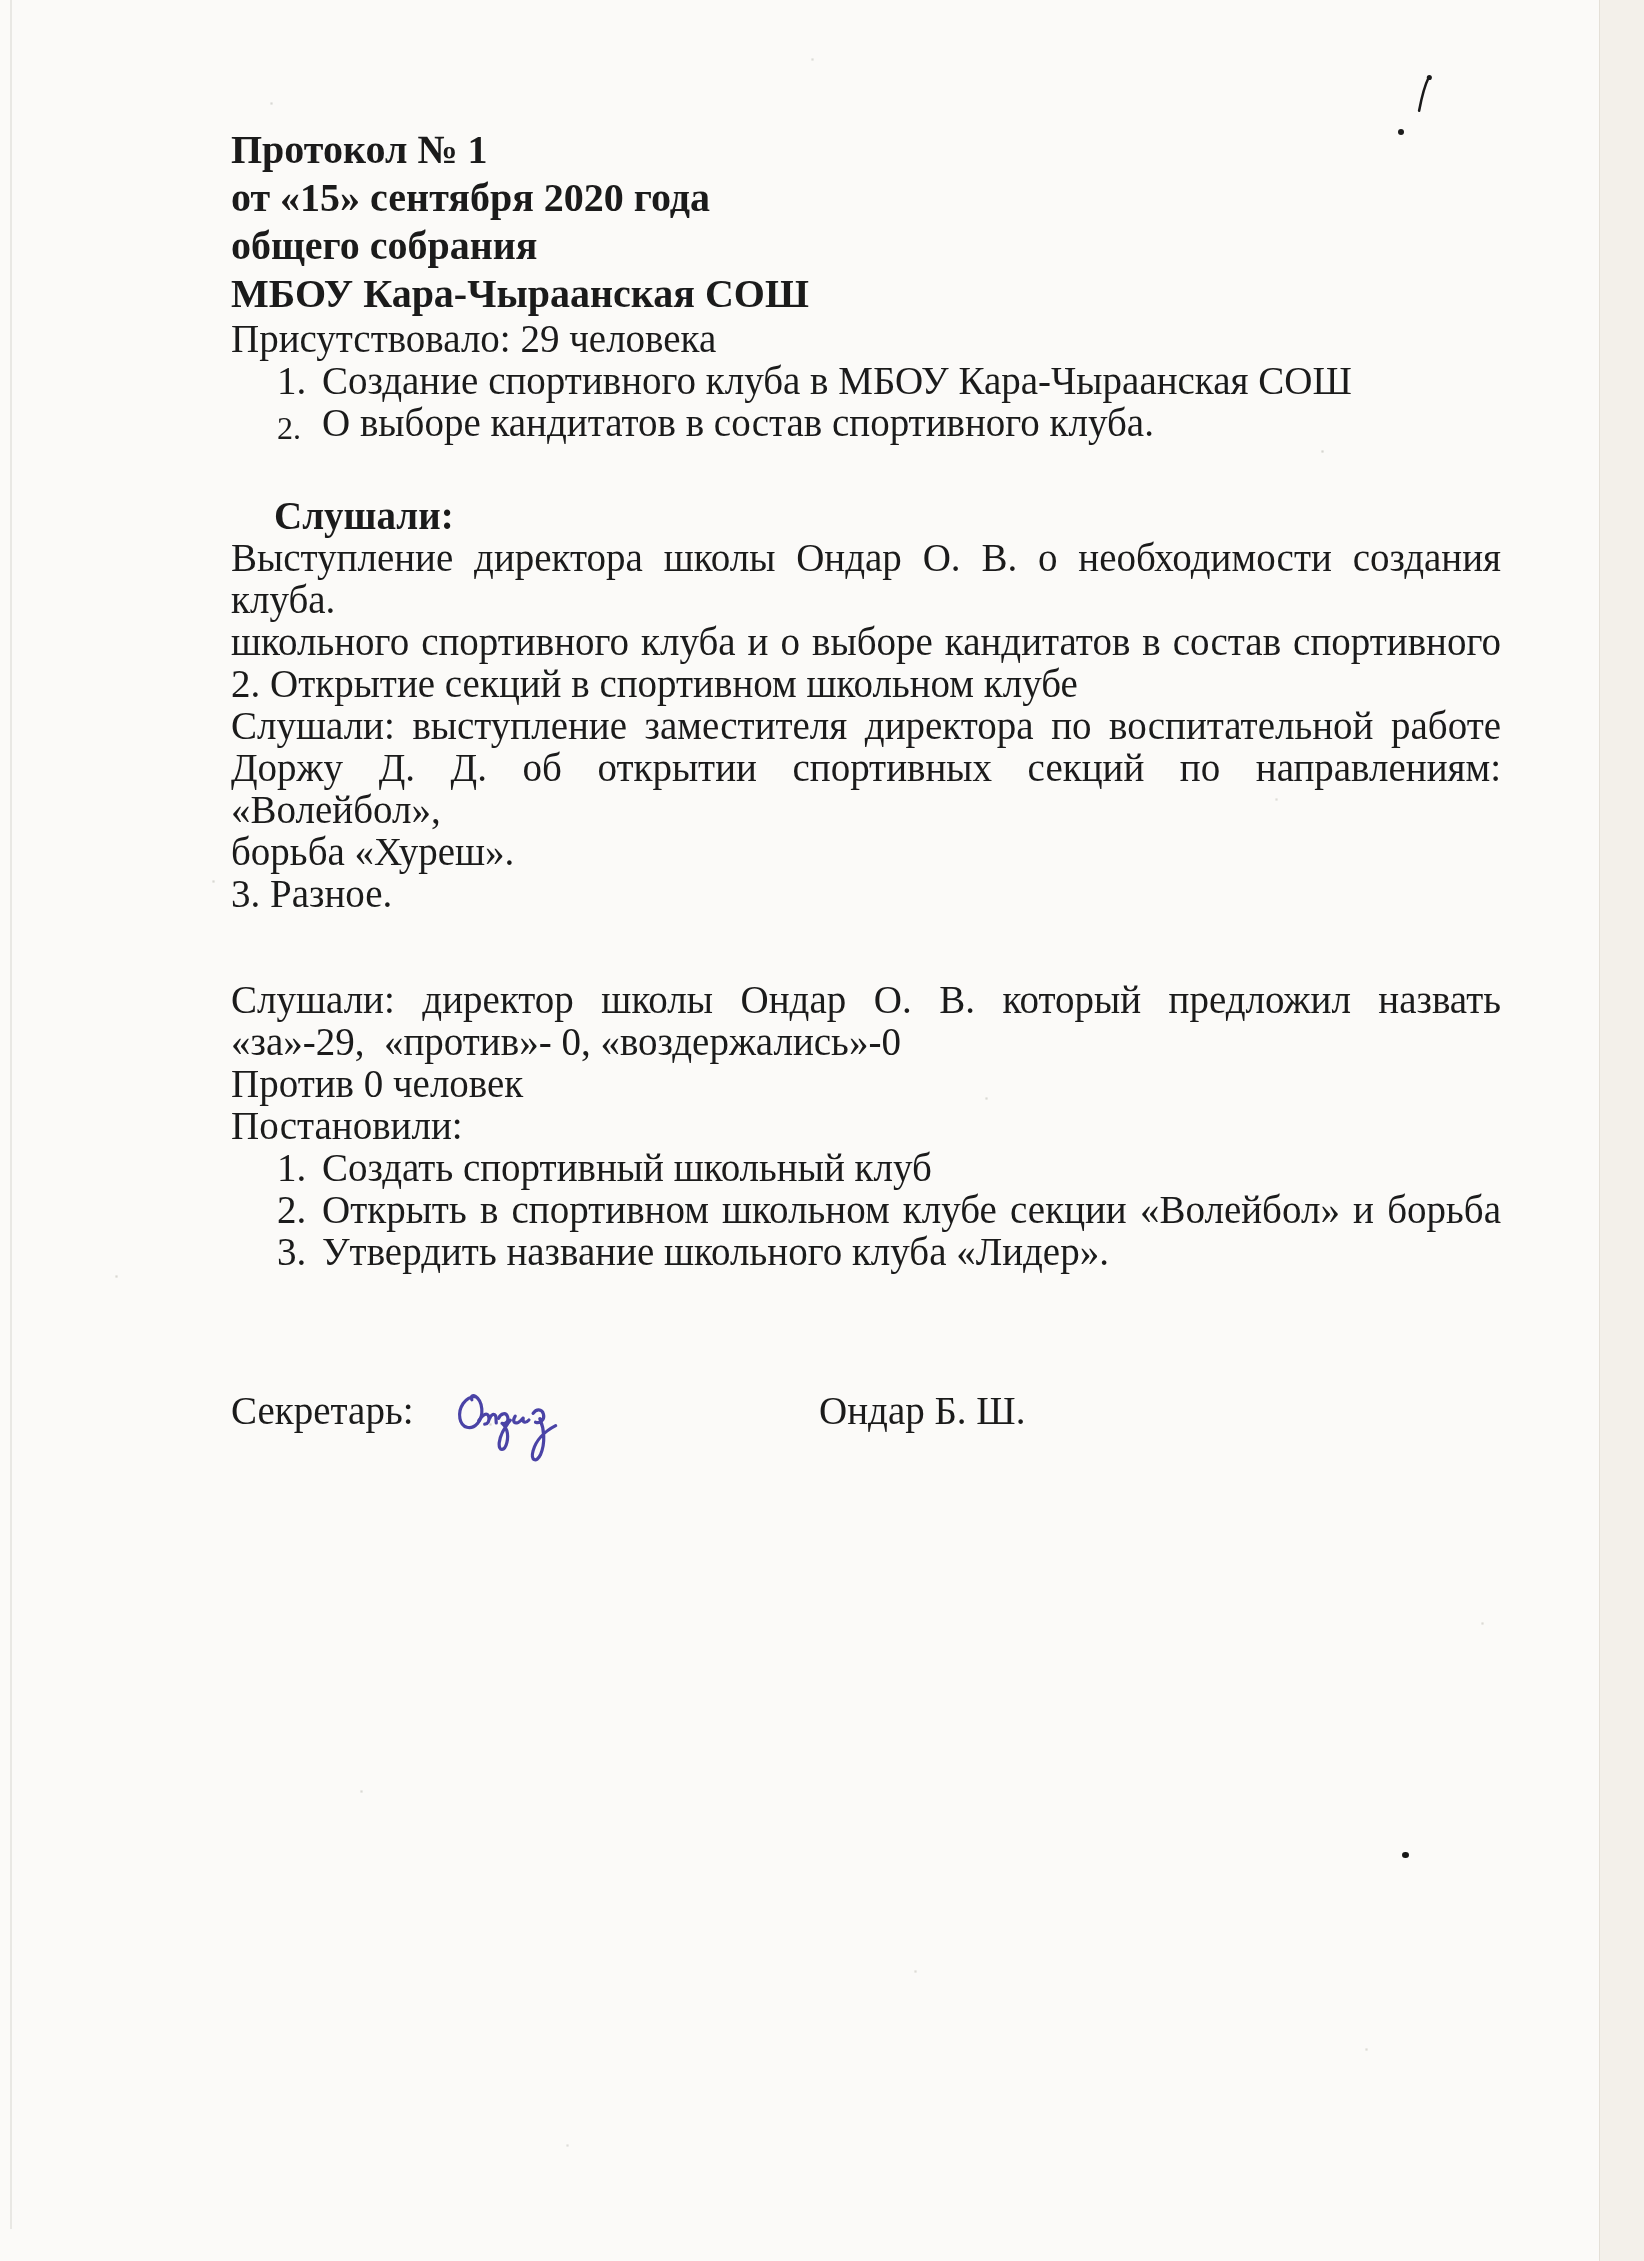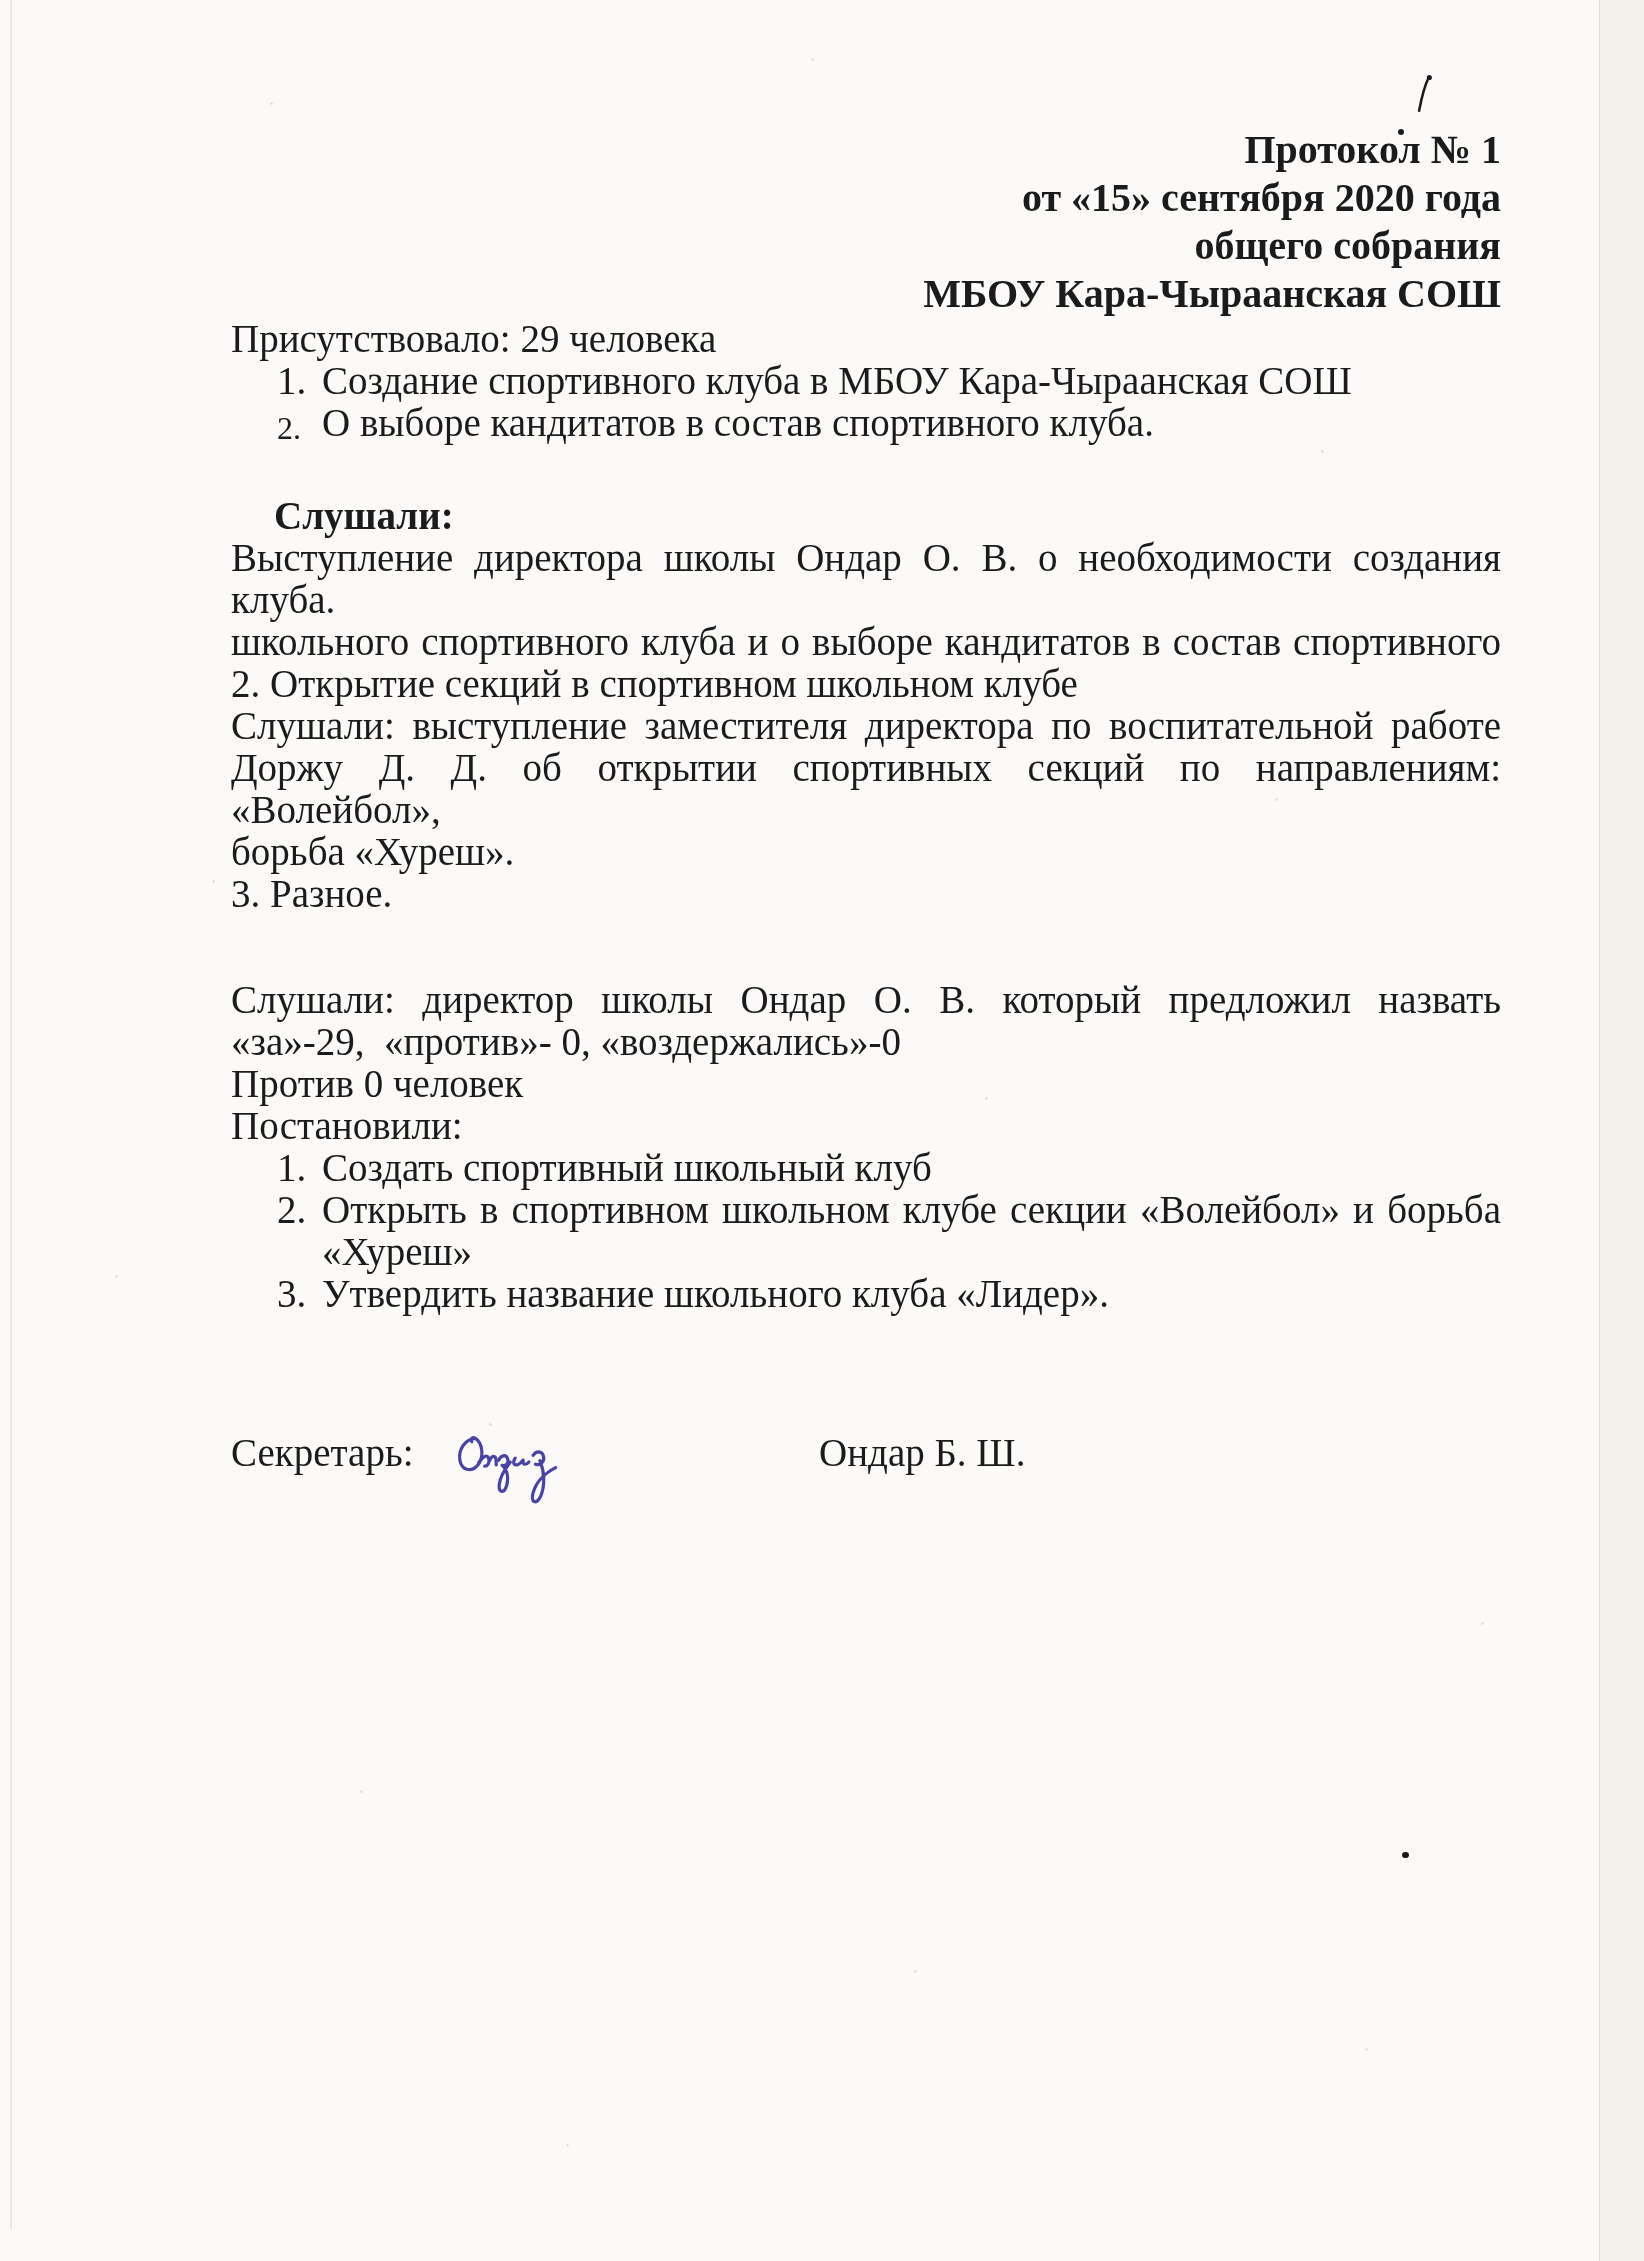--- a/index.html
+++ b/index.html
@@ -47,21 +47,21 @@
   .ln {
     font-size: 39px;
     line-height: 42px;
     white-space: pre-wrap;
   }
   .just { text-align: justify; text-align-last: justify; }
   .title-line {
     font-size: 40px;
     line-height: 48px;
     font-weight: bold;
-    text-align: right;
+    text-align: left;
     white-space: pre-wrap;
   }
   .bold { font-weight: bold; margin-left: 43px; }
   .gap-md { margin-top: 46px; }
   .gap-lg { margin-top: 64px; }
 
   .num-item { display: flex; padding-left: 46px; }
   .num-item .marker { flex: 0 0 45px; font-size: 39px; line-height: 42px; }
   .num-item .marker.small-marker { font-size: 32px; line-height: 42px; padding-top: 5.2px; }
   .num-item .itext { flex: 1 1 auto; }
@@ -131,21 +131,20 @@
     <div class="ln">Постановили:</div>
 
     <div class="num-item">
       <span class="marker">1.</span>
       <span class="itext ln">Создать спортивный школьный клуб</span>
     </div>
     <div class="num-item">
       <span class="marker">2.</span>
       <span class="itext">
         <span style="display:block" class="ln just">Открыть в спортивном школьном клубе секции «Волейбол» и борьба</span>
-        <span style="display:block" class="ln">«Хуреш»</span>
       </span>
     </div>
     <div class="num-item">
       <span class="marker">3.</span>
       <span class="itext ln">Утвердить название школьного клуба «Лидер».</span>
     </div>
 
     <div class="sig-row">
       <span class="sig-label ln">Секретарь:</span>
       <span class="sig-ink" title="">

